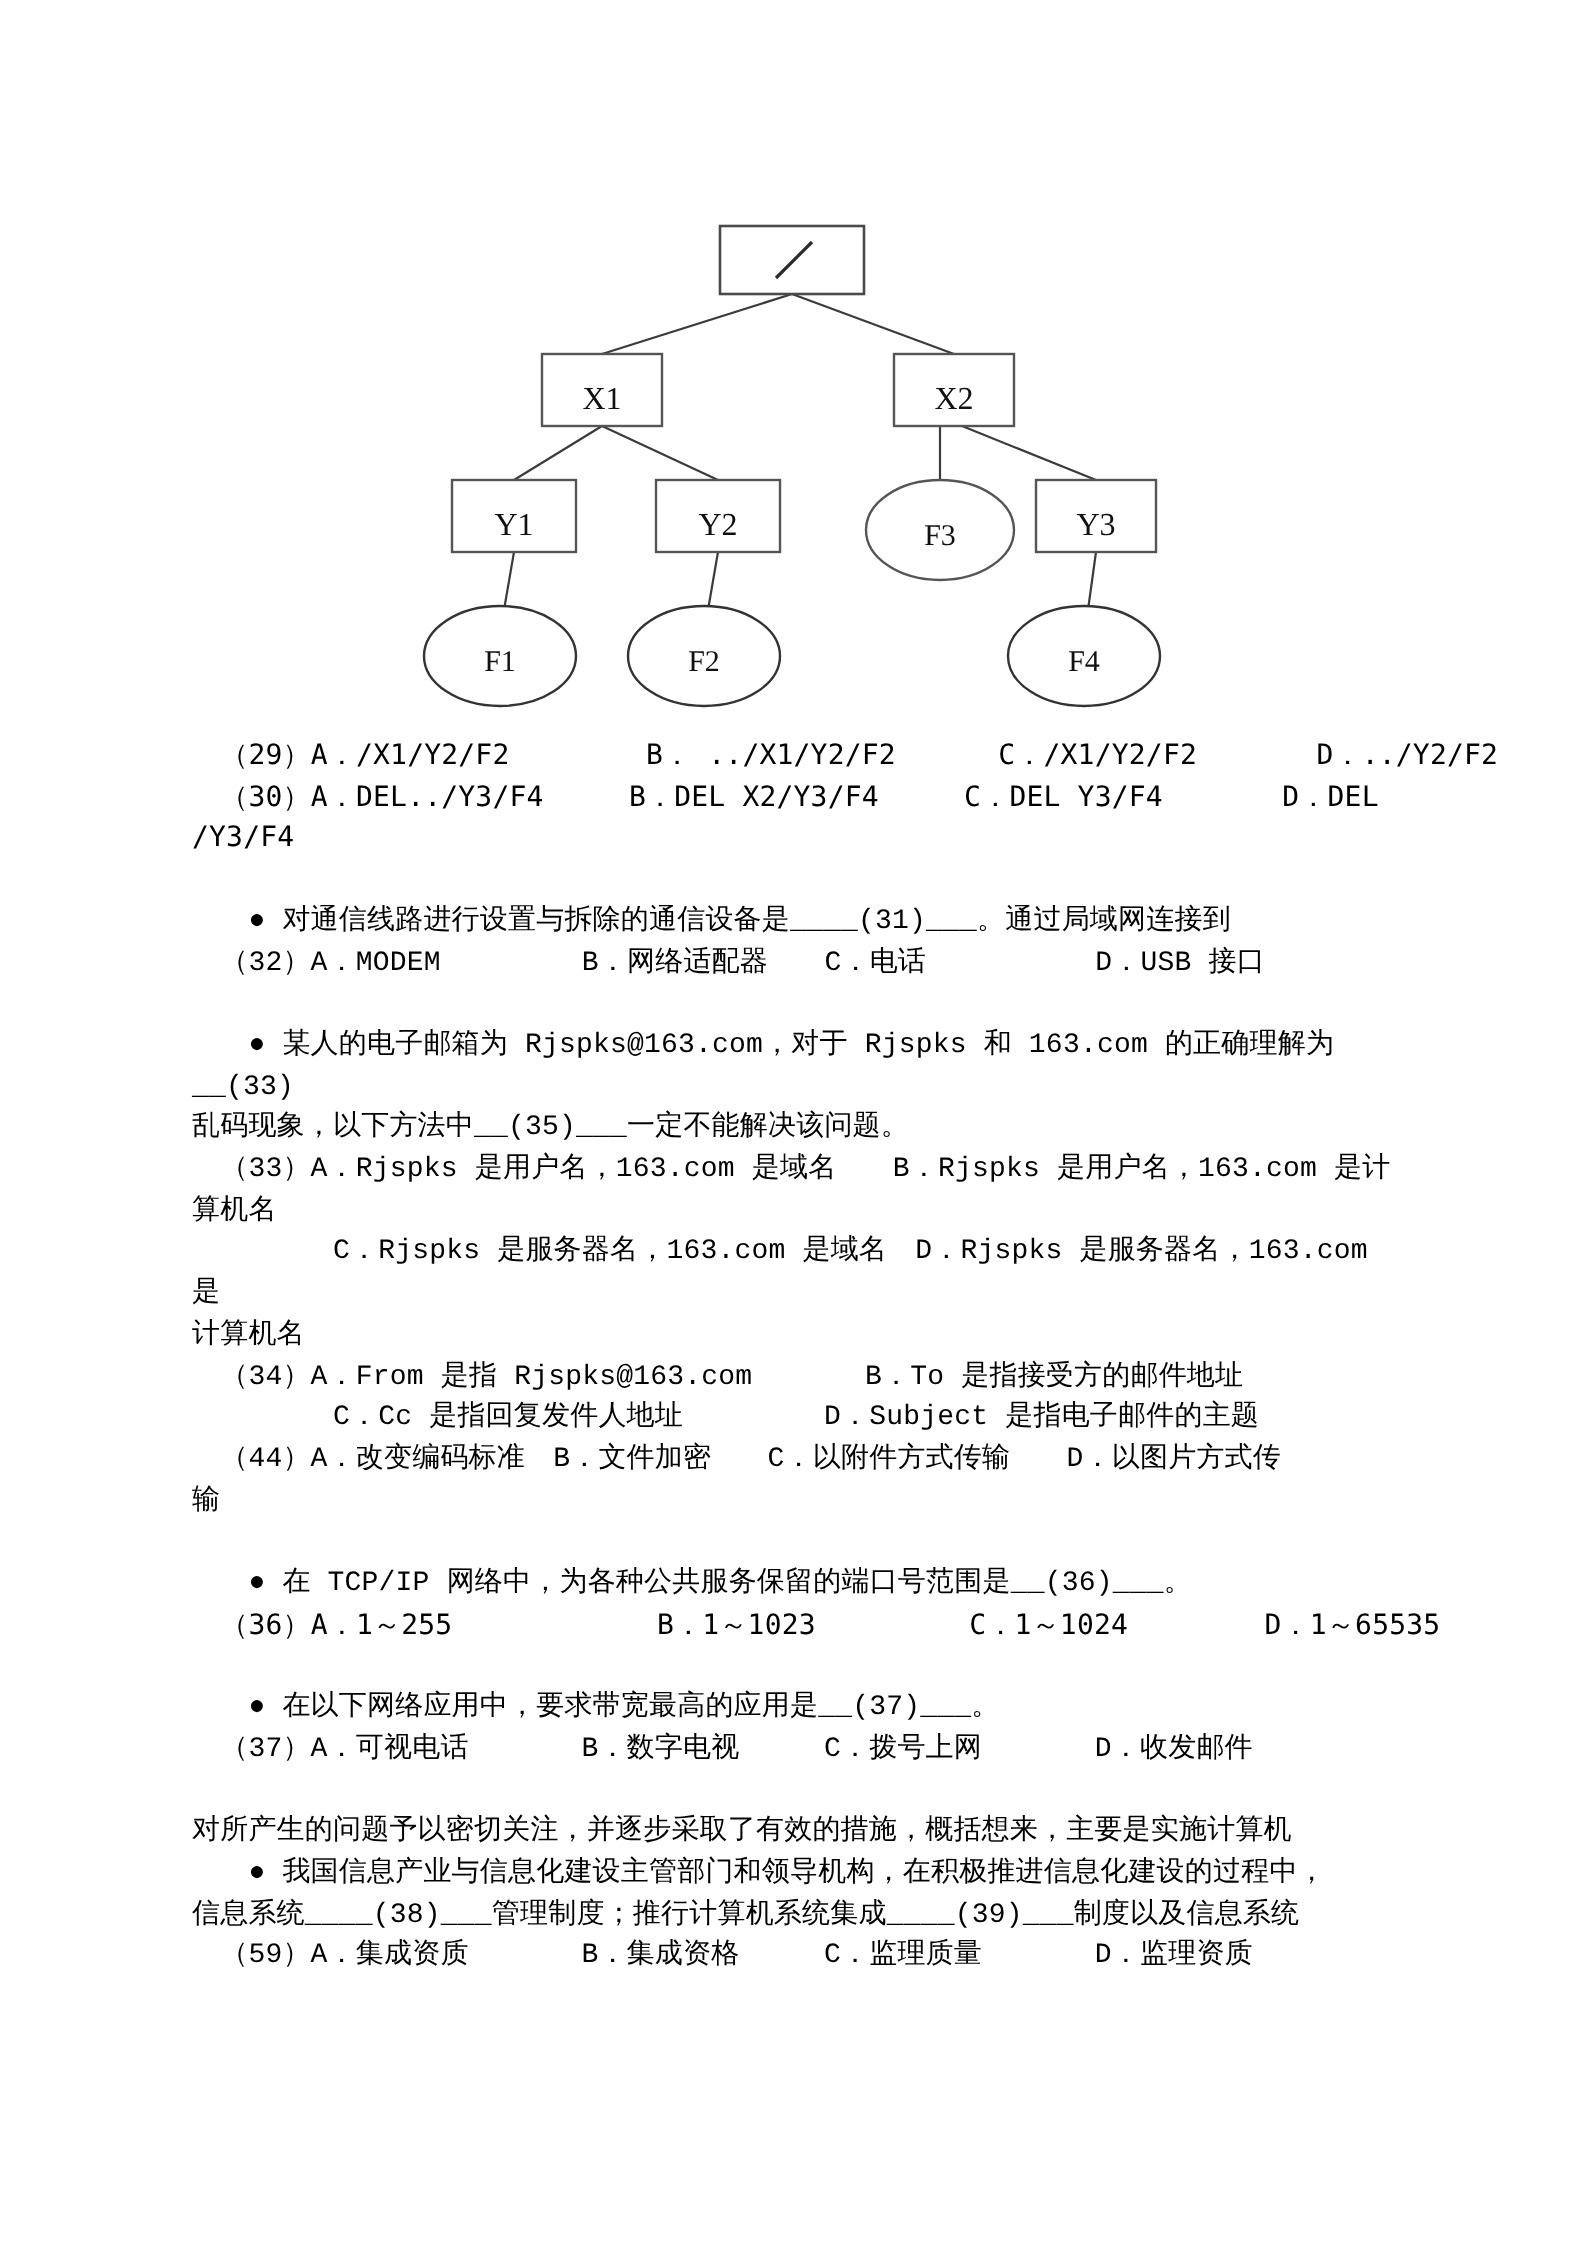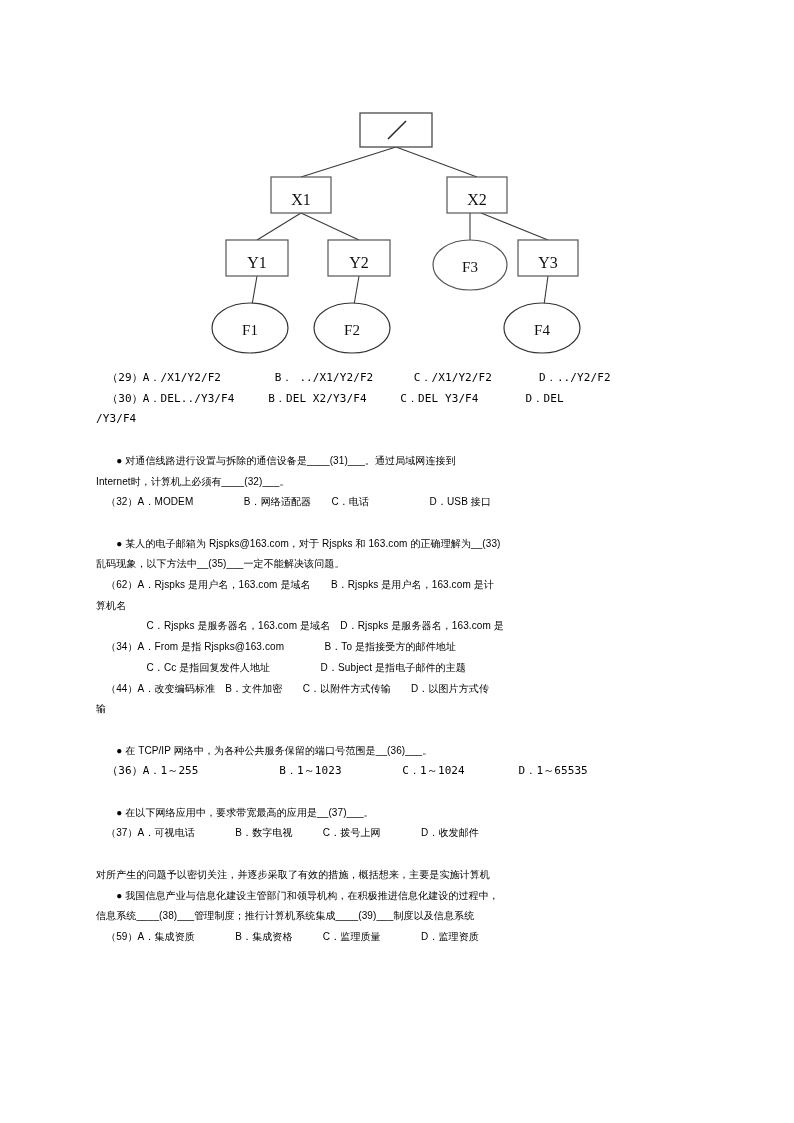--- a/index.html
+++ b/index.html
@@ -38,27 +38,27 @@
     left: 96px;
     top: 368px;
     width: 604px;
     font-size: 13.1px;
     line-height: 20.7px;
     letter-spacing: 0.1px;
   }
   .ln {
     white-space: pre;
     font-family: "DejaVu Sans Mono", "Liberation Mono", monospace;
-    font-size: 11px;
+    font-size: 14px;
     line-height: 20.7px;
   }
   .cn {
     white-space: pre-wrap;
-    font-family: Liberation Sans, sans-serif;
-    font-size: 10px;
+    font-family: Liberation Mono, monospace;
+    font-size: 14px;
     line-height: 20.7px;
   }
   .blank { height: 20.7px; }
 </style>
 </head>
 <body>
 
 <div class="page">
 
   <div class="diagram-wrap">
@@ -133,30 +133,30 @@
 
   <div class="body-text">
 
     <div class="ln">　（29）A．/X1/Y2/F2        B． ../X1/Y2/F2      C．/X1/Y2/F2       D．../Y2/F2</div>
     <div class="ln">　（30）A．DEL../Y3/F4     B．DEL X2/Y3/F4     C．DEL Y3/F4       D．DEL</div>
     <div class="ln">/Y3/F4</div>
 
     <div class="blank"></div>
 
     <div class="cn">　　● 对通信线路进行设置与拆除的通信设备是____(31)___。通过局域网连接到</div>
-    <div class="cn">Internet时，计算机上必须有____(32)___。</div>
     <div class="cn">　（32）A．MODEM　　　　　B．网络适配器　　C．电话　　　　　　D．USB 接口</div>
 
     <div class="blank"></div>
 
     <div class="cn">　　● 某人的电子邮箱为 Rjspks@163.com，对于 Rjspks 和 163.com 的正确理解为__(33)</div>
     <div class="cn">乱码现象，以下方法中__(35)___一定不能解决该问题。</div>
-    <div class="cn">　（62）A．Rjspks 是用户名，163.com 是域名　　B．Rjspks 是用户名，163.com 是计</div>
+    <div class="cn">　（33）A．Rjspks 是用户名，163.com 是域名　　B．Rjspks 是用户名，163.com 是计</div>
     <div class="cn">算机名</div>
     <div class="cn">　　　　　C．Rjspks 是服务器名，163.com 是域名　D．Rjspks 是服务器名，163.com 是</div>
+    <div class="cn">计算机名</div>
     <div class="cn">　（34）A．From 是指 Rjspks@163.com　　　　B．To 是指接受方的邮件地址</div>
     <div class="cn">　　　　　C．Cc 是指回复发件人地址　　　　　D．Subject 是指电子邮件的主题</div>
     <div class="cn">　（44）A．改变编码标准　B．文件加密　　C．以附件方式传输　　D．以图片方式传</div>
     <div class="cn">输</div>
 
     <div class="blank"></div>
 
     <div class="cn">　　● 在 TCP/IP 网络中，为各种公共服务保留的端口号范围是__(36)___。</div>
     <div class="ln">　（36）A．1～255            B．1～1023         C．1～1024        D．1～65535</div>
 

